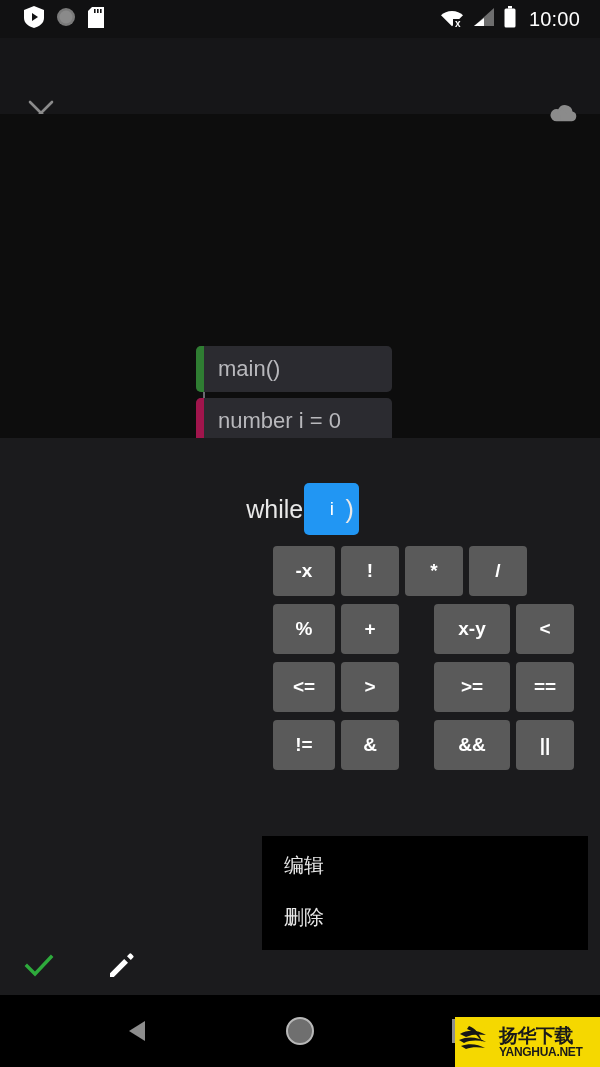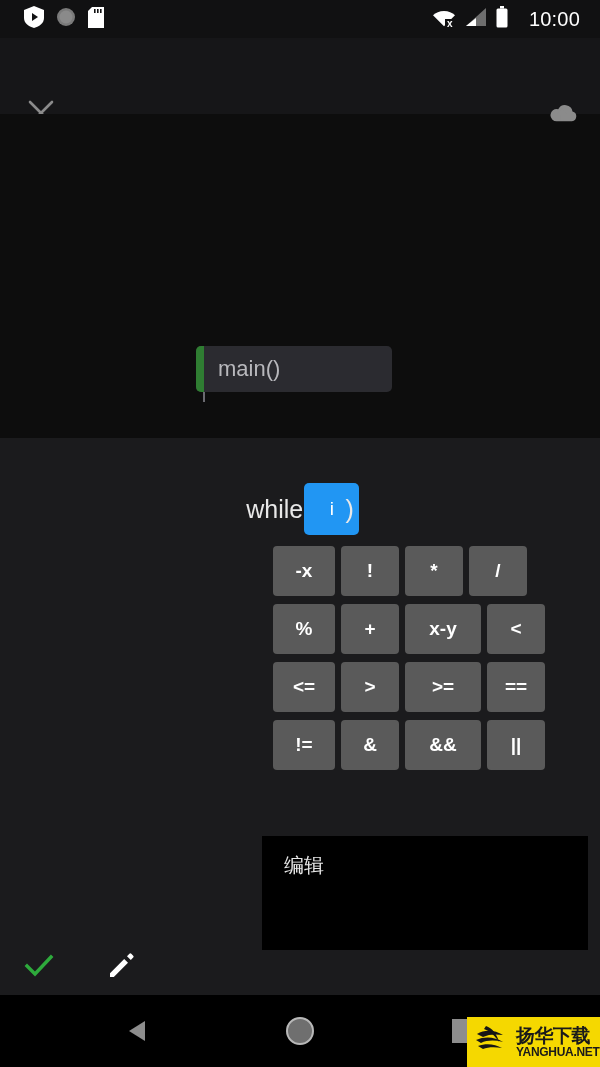--- a/index.html
+++ b/index.html
@@ -11,21 +11,21 @@
   }
   #screen { position:relative; width:600px; height:1067px; background:#0d0d0d; }
 
   
   .statusbar {
     position:absolute; top:0; left:0; width:600px; height:38px;
     background:#111112; display:flex; align-items:center;
   }
   .sb-left { display:flex; align-items:center; gap:12px; padding-left:24px; }
   .sb-right { margin-left:auto; display:flex; align-items:center; gap:9px; padding-right:20px; }
-  .sb-clock { color:#fff; font-size:20px; letter-spacing:.2px; margin-left:12px; }
+  .sb-clock { color:#fff; font-size:20px; letter-spacing:.2px; margin-left:4px; }
 
   
   .appbar {
     position:absolute; top:38px; left:0; width:600px; height:76px;
     background:#161618;
   }
   .appbar .close-btn {
     position:absolute; left:24px; top:58px; width:34px; height:34px;
     display:flex; align-items:center; justify-content:center; cursor:pointer;
   }
@@ -70,21 +70,21 @@
   .keypad { position:absolute; left:273px; top:108px; width:310px; }
   .keyrow { display:flex; gap:6px; margin-bottom:8px; }
   .key {
     background:#5a5a5a; color:#fff; border-radius:4px;
     height:50px; display:flex; align-items:center; justify-content:center;
     font-size:19px; font-weight:bold; cursor:pointer;
     padding:0 6px;
   }
   .k-narrow { width:62px; }
   .k-mid    { width:58px; }
-  .k-wide   { width:76px; }
+  .k-wide   { width:76px;margin-left:29px; }
 
   
   .menu { position:absolute; left:262px; top:398px; width:326px; height:114px; background:#000000; }
   .menu-item {
     color:#e8e8e8; font-size:20px; padding:8px 0 8px 22px; cursor:pointer;
     font-family:"DejaVu Sans", "Liberation Sans", sans-serif;
   }
   #menu-edit { position:absolute; top:8px; left:0; }
   #menu-delete { position:absolute; top:60px; left:0; }
 
@@ -93,22 +93,22 @@
   .act-btn { width:38px; height:38px; display:flex; align-items:center; justify-content:center; cursor:pointer; }
 
   
   .navbar { position:absolute; left:0; bottom:0; width:600px; height:72px; background:#000; }
   .nav-back  { position:absolute; left:120px; top:18px; width:36px; height:36px; display:flex; align-items:center; justify-content:center; cursor:pointer;}
   .nav-home  { position:absolute; left:282px; top:18px; width:36px; height:36px; display:flex; align-items:center; justify-content:center; cursor:pointer;}
   .nav-recent{ position:absolute; left:452px; top:24px; width:24px; height:24px; background:#8d8d8d; cursor:pointer;}
 
   
   .watermark {
-    position:absolute; right:0; bottom:0; width:133px; height:50px;
-    background:#F5D800; display:flex; align-items:center; gap:4px; padding-left:5px;
+    position:absolute; right:0; bottom:0; width:145px; height:50px;
+    background:#F5D800; display:flex; align-items:center; gap:4px; 
   }
   .wm-text { display:flex; flex-direction:column; line-height:1; }
   .wm-cn { color:#1a1a1a; font-size:19px; font-weight:bold; letter-spacing:-.5px;
            font-family:"DejaVu Sans","Liberation Sans",sans-serif; }
   .wm-en { color:#1a1a1a; font-size:12px; font-weight:bold; letter-spacing:-.3px; margin-top:1px;}
 </style>
 </head>
 <body>
 
 <div id="screen">
@@ -174,20 +174,24 @@
       </svg>
     </div>
   </div>
 
   <div class="canvas">
     <div class="block" id="block-main">
       <span class="bar" style="background:#2f7d32"></span>
       <span class="txt">main()</span>
     </div>
     <div class="connector"></div>
+    <div class="block" id="block-num">
+      <span class="bar" style="background:#a0154c"></span>
+      <span class="txt">number i = 0</span>
+    </div>
   </div>
 
   <div class="sheet">
 
     <div class="expr-row">
       <span>while (</span>
       <span class="chip">i</span>
       <span class="paren">)</span>
     </div>
 
@@ -215,20 +219,21 @@
         <div class="key k-mid">&amp;</div>
         <div class="key k-wide">&amp;&amp;</div>
         <div class="key k-mid">||</div>
       </div>
       <div class="keyrow">
       </div>
     </div>
 
     <div class="menu">
       <div class="menu-item" id="menu-edit">编辑</div>
+      <div class="menu-item" id="menu-delete">删除</div>
     </div>
 
     <div class="sheet-actions">
       <div class="act-btn">
         <svg width="30" height="26" viewBox="0 0 30 26">
             <path d="M3 13l8 8L27 4" stroke="#2eaa3c" stroke-width="3.4" fill="none" stroke-linecap="square"></path>
           </svg>
       </div>
       <div class="act-btn">
         <svg width="28" height="28" viewBox="0 0 28 28">

